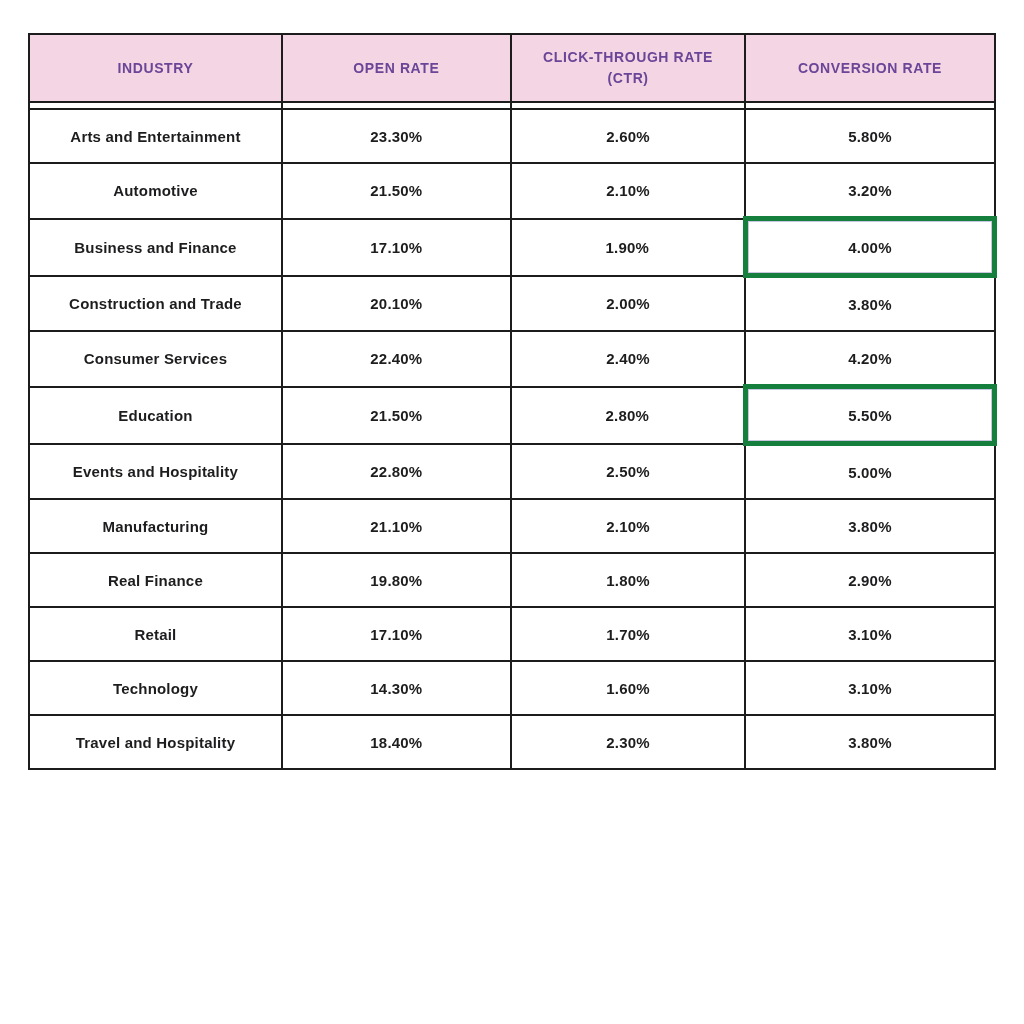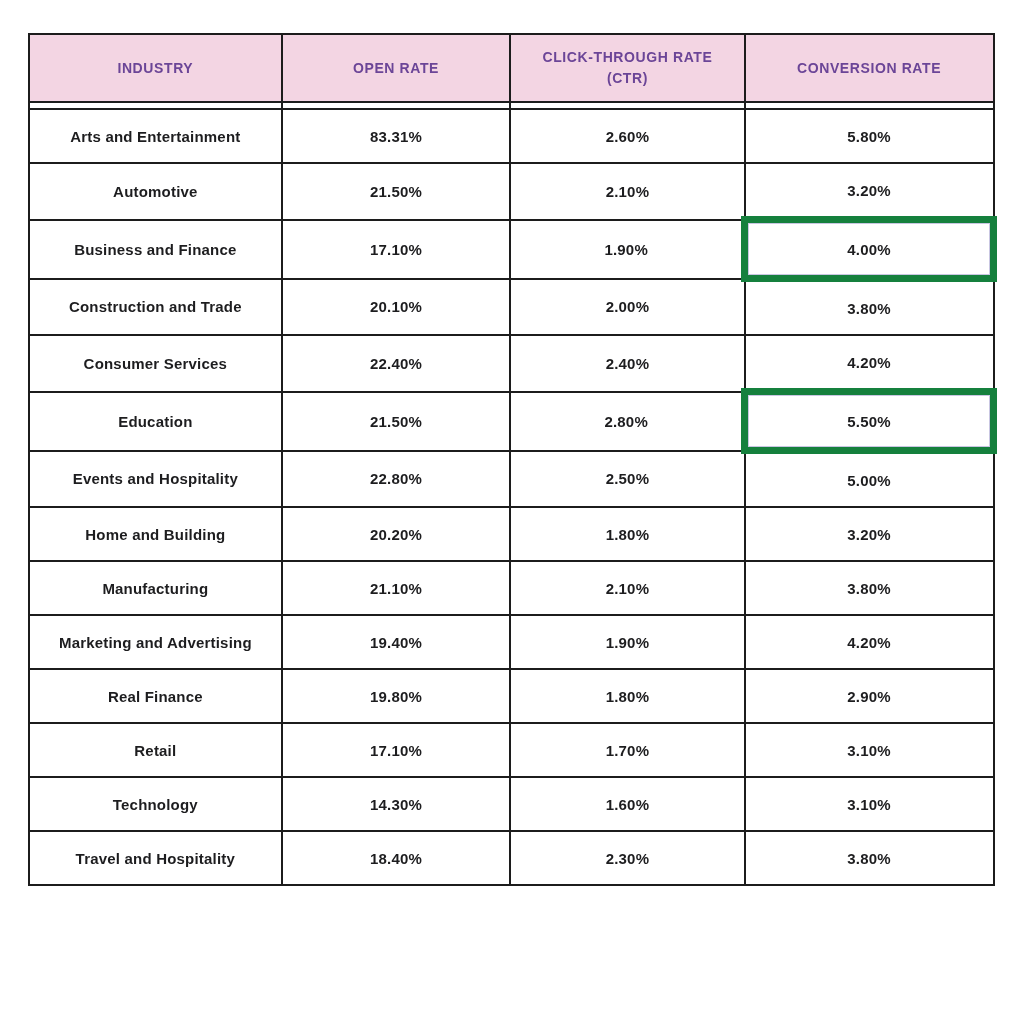--- a/index.html
+++ b/index.html
@@ -49,21 +49,21 @@
     border: 2px solid #1c1c1c;
     letter-spacing: 0.2px;
   }
   table.benchmark tr.spacer td {
     height: 5px;
     border-top: 2px solid #1c1c1c;
     border-bottom: 2px solid #1c1c1c;
     padding: 0;
   }
   table.benchmark td.highlight {
-    border: 7px solid #15803d;
+    border: 5px solid #15803d;
     box-shadow: inset 0 0 0 1px #c9c6e2;
   }
 </style>
 </head>
 <body>
 
 <div class="table-wrap">
   <table class="benchmark">
     <colgroup>
       <col class="c1">
@@ -82,21 +82,21 @@
       <tr class="spacer">
         <td></td>
         <td></td>
         <td></td>
         <td></td>
       </tr>
     </thead>
     <tbody>
         <tr>
           <td>Arts and Entertainment</td>
-          <td>83.31%</td>
+          <td>23.30%</td>
           <td>2.60%</td>
           <td>5.80%</td>
         </tr>
         <tr>
           <td>Automotive</td>
           <td>21.50%</td>
           <td>2.10%</td>
           <td>3.20%</td>
         </tr>
         <tr>
@@ -123,36 +123,24 @@
           <td>2.80%</td>
           <td class="highlight">5.50%</td>
         </tr>
         <tr>
           <td>Events and Hospitality</td>
           <td>22.80%</td>
           <td>2.50%</td>
           <td>5.00%</td>
         </tr>
         <tr>
-          <td>Home and Building</td>
-          <td>20.20%</td>
-          <td>1.80%</td>
-          <td>3.20%</td>
-        </tr>
-        <tr>
           <td>Manufacturing</td>
           <td>21.10%</td>
           <td>2.10%</td>
           <td>3.80%</td>
-        </tr>
-        <tr>
-          <td>Marketing and Advertising</td>
-          <td>19.40%</td>
-          <td>1.90%</td>
-          <td>4.20%</td>
         </tr>
         <tr>
           <td>Real Finance</td>
           <td>19.80%</td>
           <td>1.80%</td>
           <td>2.90%</td>
         </tr>
         <tr>
           <td>Retail</td>
           <td>17.10%</td>

